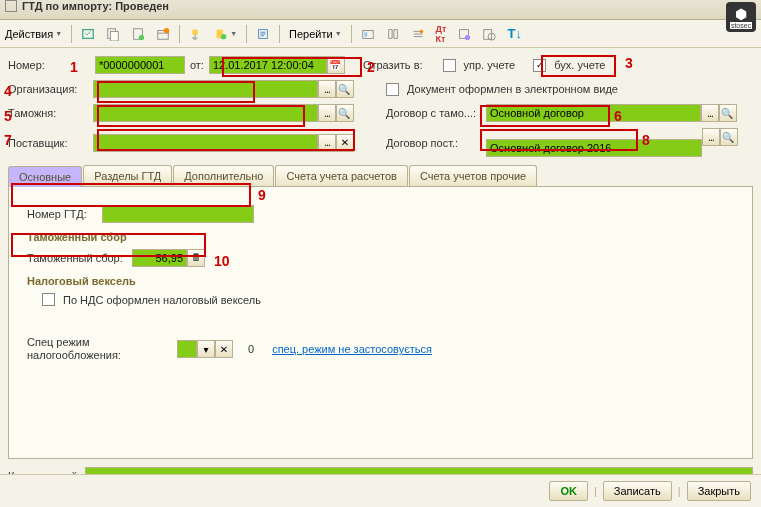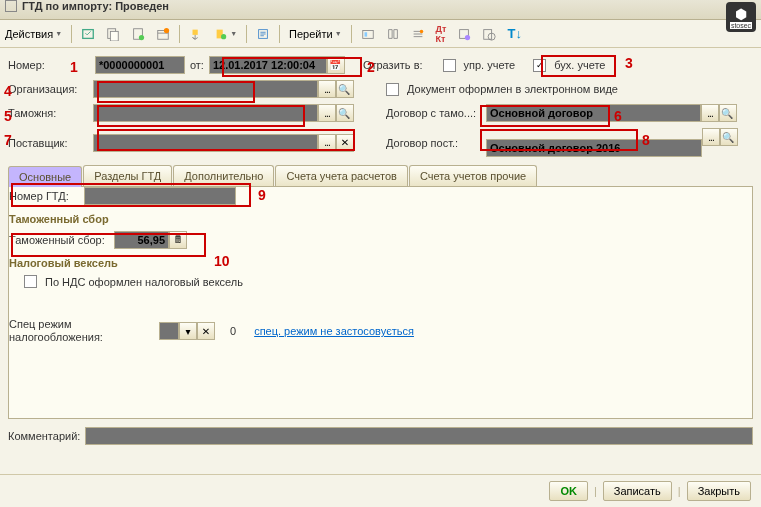--- a/index.html
+++ b/index.html
@@ -8,29 +8,29 @@
 .titlebar-icon { width: 12px; height: 12px; border: 1px solid #888; margin-right: 5px; }
 .titlebar-text { font-weight: bold; color: #333; }
 .logo { position: absolute; top: 2px; right: 5px; width: 30px; height: 30px; background: #333; border-radius: 4px; display: flex; align-items: center; justify-content: center; color: #fff; font-size: 8px; flex-direction: column; }
 .toolbar { background: #f5f3e8; height: 28px; display: flex; align-items: center; padding: 0 1px; border-bottom: 1px solid #d0c8a8; gap: 3px; }
 .tb-btn { padding: 2px 4px; cursor: pointer; display: inline-flex; align-items: center; gap: 2px; }
 .tb-sep { width: 1px; height: 18px; background: #c0b890; margin: 0 2px; }
 .dropdown-arrow { font-size: 7px; color: #666; }
 .content { padding: 8px; }
 .row { display: flex; align-items: center; margin-bottom: 6px; gap: 5px; }
 .label { color: #333; white-space: nowrap; }
-.input { border: 1px solid #b8b090; background: #737373; height: 18px; padding: 0 3px; font-weight: bold; }
+.input { border: 1px solid #b8b090; background: #84cc16; height: 18px; padding: 0 3px; }
 .input-btn { width: 18px; height: 18px; border: 1px solid #b8b090; background: linear-gradient(#fefdf5, #e8e0c0); display: inline-flex; align-items: center; justify-content: center; cursor: pointer; font-size: 10px; }
 .checkbox { width: 13px; height: 13px; border: 1px solid #888; background: #fff; display: inline-flex; align-items: center; justify-content: center; font-size: 9px; margin-right: 3px; }
 .badge { position: absolute; color: #c00; font-weight: bold; font-size: 14px; z-index: 10; }
 .redbox { border: 2px solid #c00; position: absolute; z-index: 5; pointer-events: none; }
 .tabs { display: flex; border-bottom: 1px solid #b8b090; margin-top: 8px; }
 .tab { padding: 4px 10px; border: 1px solid #b8b090; border-bottom: none; background: linear-gradient(#fefdf5, #ebe5c8); cursor: pointer; margin-right: 1px; border-radius: 3px 3px 0 0; color: #5a5030; }
 .tab.active { background: #c4b5fd; position: relative; top: 1px; }
-.tabcontent { border: 1px solid #b8b090; border-top: none; padding: 0; background: #fdfcf2; height: 232px; position: relative; }
+.tabcontent { border: 1px solid #b8b090; border-top: none; padding: 18px; background: #fdfcf2; height: 272px; position: relative; }
 .section-title { color: #7a6a30; font-weight: bold; margin: 8px 0 6px 0; }
 .footer { position: absolute; bottom: 0; left: 0; right: 0; padding: 6px 10px; display: flex; align-items: center; justify-content: space-between; border-top: 1px solid #d0c8a8; background: #f5f3e8; }
 .btn { padding: 3px 10px; border: 1px solid #b8b090; background: linear-gradient(#fefdf5, #e8e0c0); cursor: pointer; border-radius: 2px; }
 .btn-ok { color: #080; font-weight: bold; }
 .link { color: #06c; text-decoration: underline; cursor: pointer; }
 .dots { letter-spacing: -1px; }
 svg { width: 14px; height: 14px; }
 </style>
 </head>
 <body>

